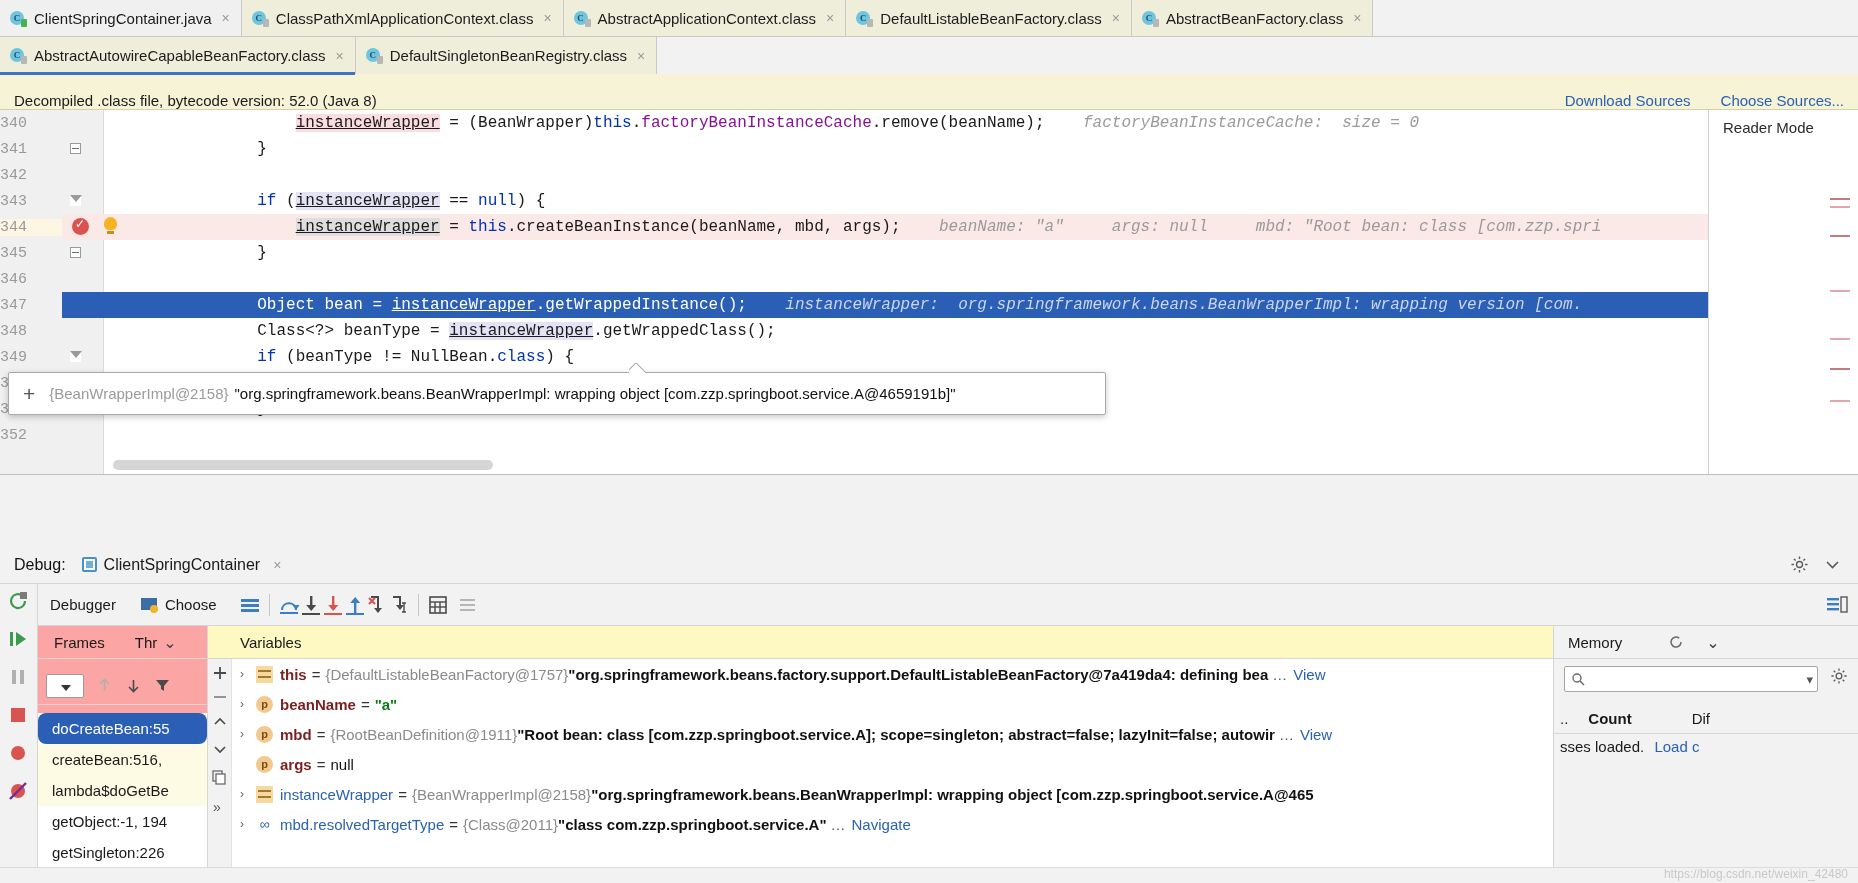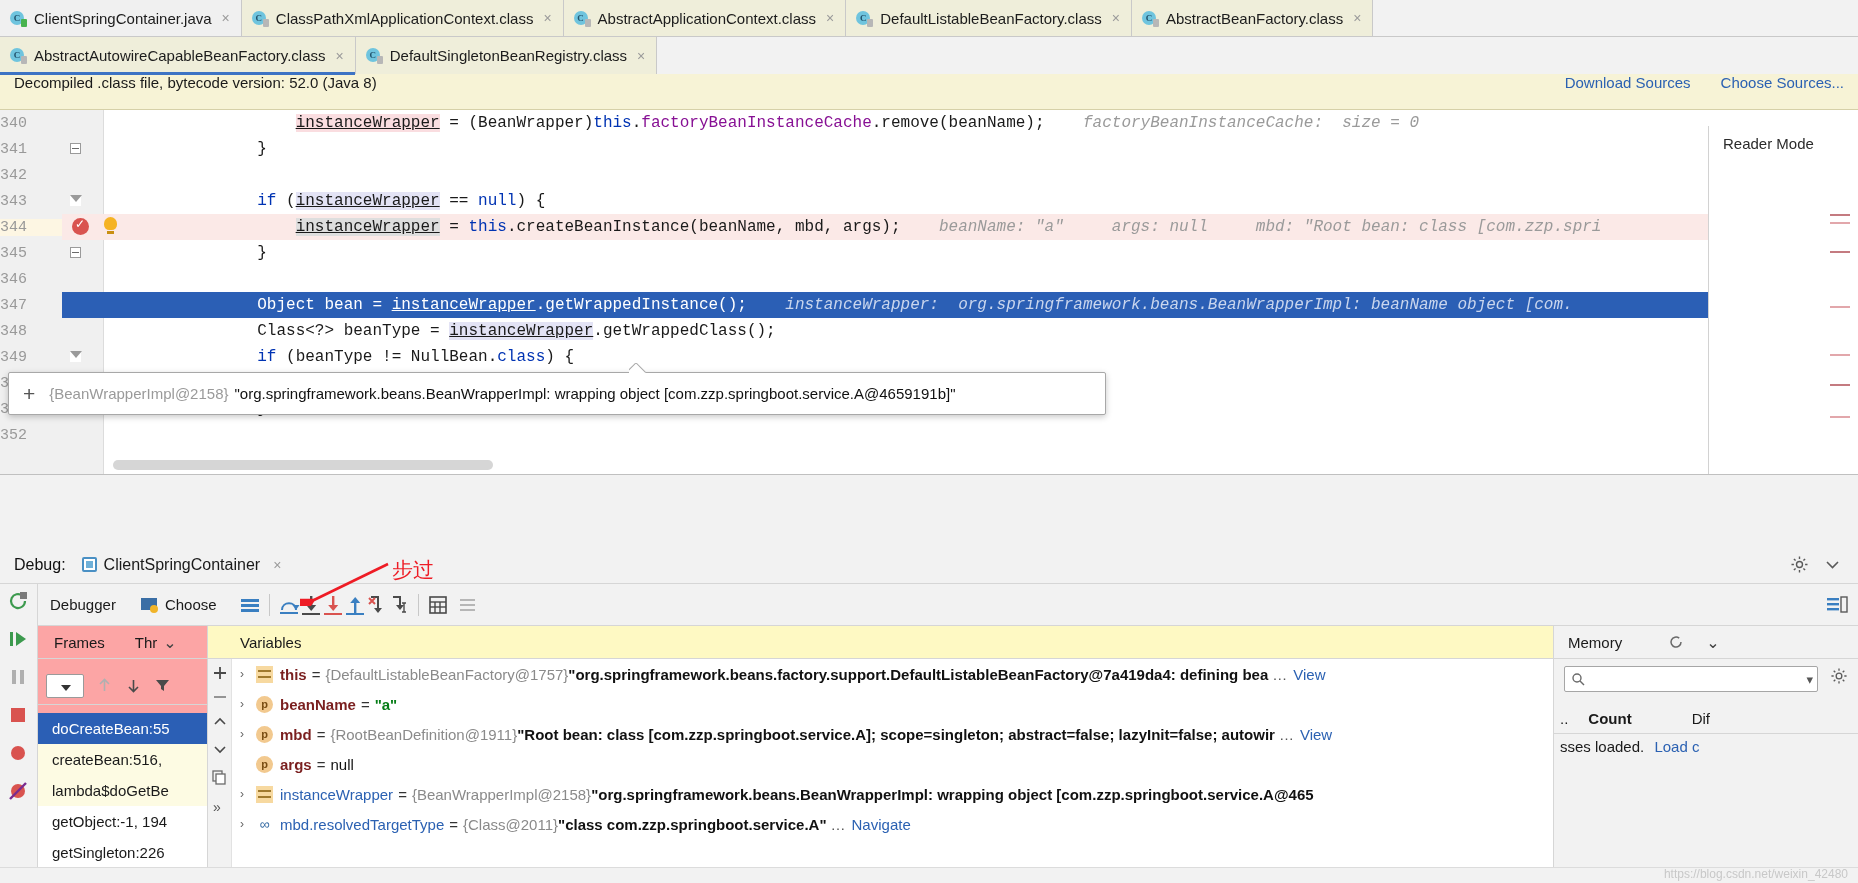--- a/index.html
+++ b/index.html
@@ -36,21 +36,21 @@
     position:absolute; left:0; top:1px; width:14px; height:14px; border-radius:50%;
     background:#6fc4de; color:#21526b; font-size:9px; font-weight:bold;
     display:flex; align-items:center; justify-content:center; font-family:"Liberation Serif",serif;
   }
   .ficon .badge { position:absolute; right:0px; bottom:0px; width:6px; height:8px; background:#b7b7b7; border-radius:1px; }
   .ficon.java .badge { background:#48b34e; }
 
   
   #notif {
     height:36px; background:#f7f3d6; border-bottom:1px solid #d6d0a8;
-    display:flex; align-items:flex-start; padding:0 14px; font-size:15px;
+    display:flex; align-items:flex-end; padding:0 14px; font-size:15px;
   }
   #notif .msg { flex:1; color:#1a1a1a; }
   #notif .link { color:#2b61b2; margin-left:30px; cursor:pointer; }
 
   
   #editor {
     position:relative; height:365px; background:#ffffff; overflow:hidden;
     border-bottom:1px solid #c0c0c0;
   }
   .ed-row {
@@ -110,21 +110,21 @@
     position:absolute; left:620px; top:-10px; width:18px; height:10px; overflow:hidden;
   }
   #tooltip .nub::after {
     content:""; position:absolute; left:0; top:2px; width:13px; height:13px;
     background:#fff; border-left:1px solid #a8a8a8; border-top:1px solid #a8a8a8;
     transform:rotate(45deg); transform-origin:center;
   }
 
   
   #readermode {
-    position:absolute; right:0; top:16px; width:150px; height:100%;
+    position:absolute; right:0; top:0; width:150px; height:100%;
     border-left:1px solid #d2d2d2; background:#fff; z-index:5;
   }
   #readermode .label { padding:9px 0 0 14px; font-size:15px; color:#2b2b2b; }
   .rm-stripe { position:absolute; right:8px; width:20px; height:2px; background:#e2a7ab; }
   .rm-stripe.dk { background:#c47b80; }
   .hscroll {
     position:absolute; left:113px; bottom:4px; width:380px; height:10px; background:#d6d6d6; border-radius:5px;
   }
 
   
@@ -164,21 +164,21 @@
 
   
   #dbg-body { position:absolute; left:38px; right:0; top:80px; bottom:0; display:flex; }
   #frames-col { width:170px; border-right:1px solid #d6d6d6; display:flex; flex-direction:column; background:#fca5a5;gap:8px;}
   .col-head { height:33px; display:flex; align-items:center; font-size:15px; border-bottom:1px solid #d6d6d6; }
   .frames-toolbar { height:38px; display:flex; align-items:center; gap:12px; padding-left:8px; border-bottom:1px solid #d6d6d6;}
   .combo { width:38px; height:24px; border:1px solid #9a9a9a; background:#fff; position:relative; border-radius:2px;}
   .combo::after{content:"";position:absolute;left:14px;top:10px;border-left:5px solid transparent;border-right:5px solid transparent;border-top:6px solid #333;}
   .frames-list { flex:1; overflow:hidden; background:#fff; }
   .frame-item { height:31px; display:flex; align-items:center; padding-left:14px; font-size:15px; white-space:nowrap; }
-  .frame-item.sel { background:#2b5fb5; color:#fff; }
+  .frame-item.sel { background:#2b5fb5; color:#fff;border-radius:8px; }
   .frame-item.tint { background:#fdfbe3; }
   .frame-item.plain { background:#ffffff; }
 
   #vars-col { flex:1; display:flex; flex-direction:column; background:#fef9c3; position:relative;}
   .vars-toolbar { width:24px; position:absolute; left:0; top:33px; bottom:0; border-right:1px solid #e2e2e2; background:#f2f2f2;}
   .vars-list { position:absolute; left:24px; right:0; top:33px; bottom:0; overflow:hidden; background:#fff;}
   .vrow { height:30px; display:flex; align-items:center; font-size:15px; white-space:nowrap; padding-left:8px;}
   .chev { width:16px; color:#666; font-size:12px; flex:none; }
   .vicon { width:17px; height:17px; margin-right:7px; flex:none; position:relative;}
   .vicon.p { border-radius:50%; background:#f2c98f; color:#7a4d12; font-size:11px; display:flex;align-items:center;justify-content:center; font-weight:bold;}
@@ -333,21 +333,21 @@
       <div class="ed-row">
         <div class="gutter-num">346</div>
         <div class="gutter-mark"></div>
         <div class="gutter-fold"></div>
         <div class="code"></div>
       </div>
       <div class="ed-row hl-blue">
         <div class="gutter-num">347</div>
         <div class="gutter-mark"></div>
         <div class="gutter-fold"></div>
-        <div class="code">&nbsp;&nbsp;&nbsp;&nbsp;&nbsp;&nbsp;&nbsp;&nbsp;&nbsp;&nbsp;&nbsp;&nbsp;Object bean = <span class="var-hl3">instanceWrapper</span>.getWrappedInstance();<span class="hint">    instanceWrapper:  org.springframework.beans.BeanWrapperImpl: beanName object [com.</span></div>
+        <div class="code">&nbsp;&nbsp;&nbsp;&nbsp;&nbsp;&nbsp;&nbsp;&nbsp;&nbsp;&nbsp;&nbsp;&nbsp;Object bean = <span class="var-hl3">instanceWrapper</span>.getWrappedInstance();<span class="hint">    instanceWrapper:  org.springframework.beans.BeanWrapperImpl: wrapping version [com.</span></div>
       </div>
       <div class="ed-row">
         <div class="gutter-num">348</div>
         <div class="gutter-mark"></div>
         <div class="gutter-fold"></div>
         <div class="code">&nbsp;&nbsp;&nbsp;&nbsp;&nbsp;&nbsp;&nbsp;&nbsp;&nbsp;&nbsp;&nbsp;&nbsp;Class&lt;?&gt; beanType = <span class="var-hl2">instanceWrapper</span>.getWrappedClass();</div>
       </div>
       <div class="ed-row">
         <div class="gutter-num">349</div>
         <div class="gutter-mark">
@@ -417,31 +417,20 @@
           </g>
         </svg>
     </span>
     <span class="dn">
       <svg class="ico-svg" width="19" height="19" viewBox="0 0 19 19">
           <path d="M4 7l5.5 5.5L15 7" fill="none" stroke="#5a5a5a" stroke-width="1.6"></path>
         </svg>
     </span>
   </div>
 
-  <div id="annot">
-    <svg width="200" height="50" viewBox="0 0 200 50">
-      <defs>
-          <marker id="ah" markerWidth="9" markerHeight="9" refX="1" refY="4.5" orient="auto">
-        <path d="M9,0 L0,4.5 L9,9 z" fill="#ee1c25"></path>
-          </marker>
-        </defs>
-      <line x1="88" y1="8" x2="14" y2="44" stroke="#ee1c25" stroke-width="2.6" marker-end="url(#ah)"></line>
-    </svg>
-    <span class="cn">步过</span>
-  </div>
 
   <div class="lefttools">
     <div class="lt-btn">
       <svg class="ico-svg" width="22" height="22" viewBox="0 0 22 22">
           <path d="M18 11a7 7 0 1 1-2.6-5.4" fill="none" stroke="#3c9a4e" stroke-width="2.2"></path>
           <rect x="13" y="2" width="7" height="7" fill="#7a7a7a"></rect>
         </svg>
     </div>
     <div class="lt-btn">
       <svg class="ico-svg" width="22" height="22" viewBox="0 0 22 22">

